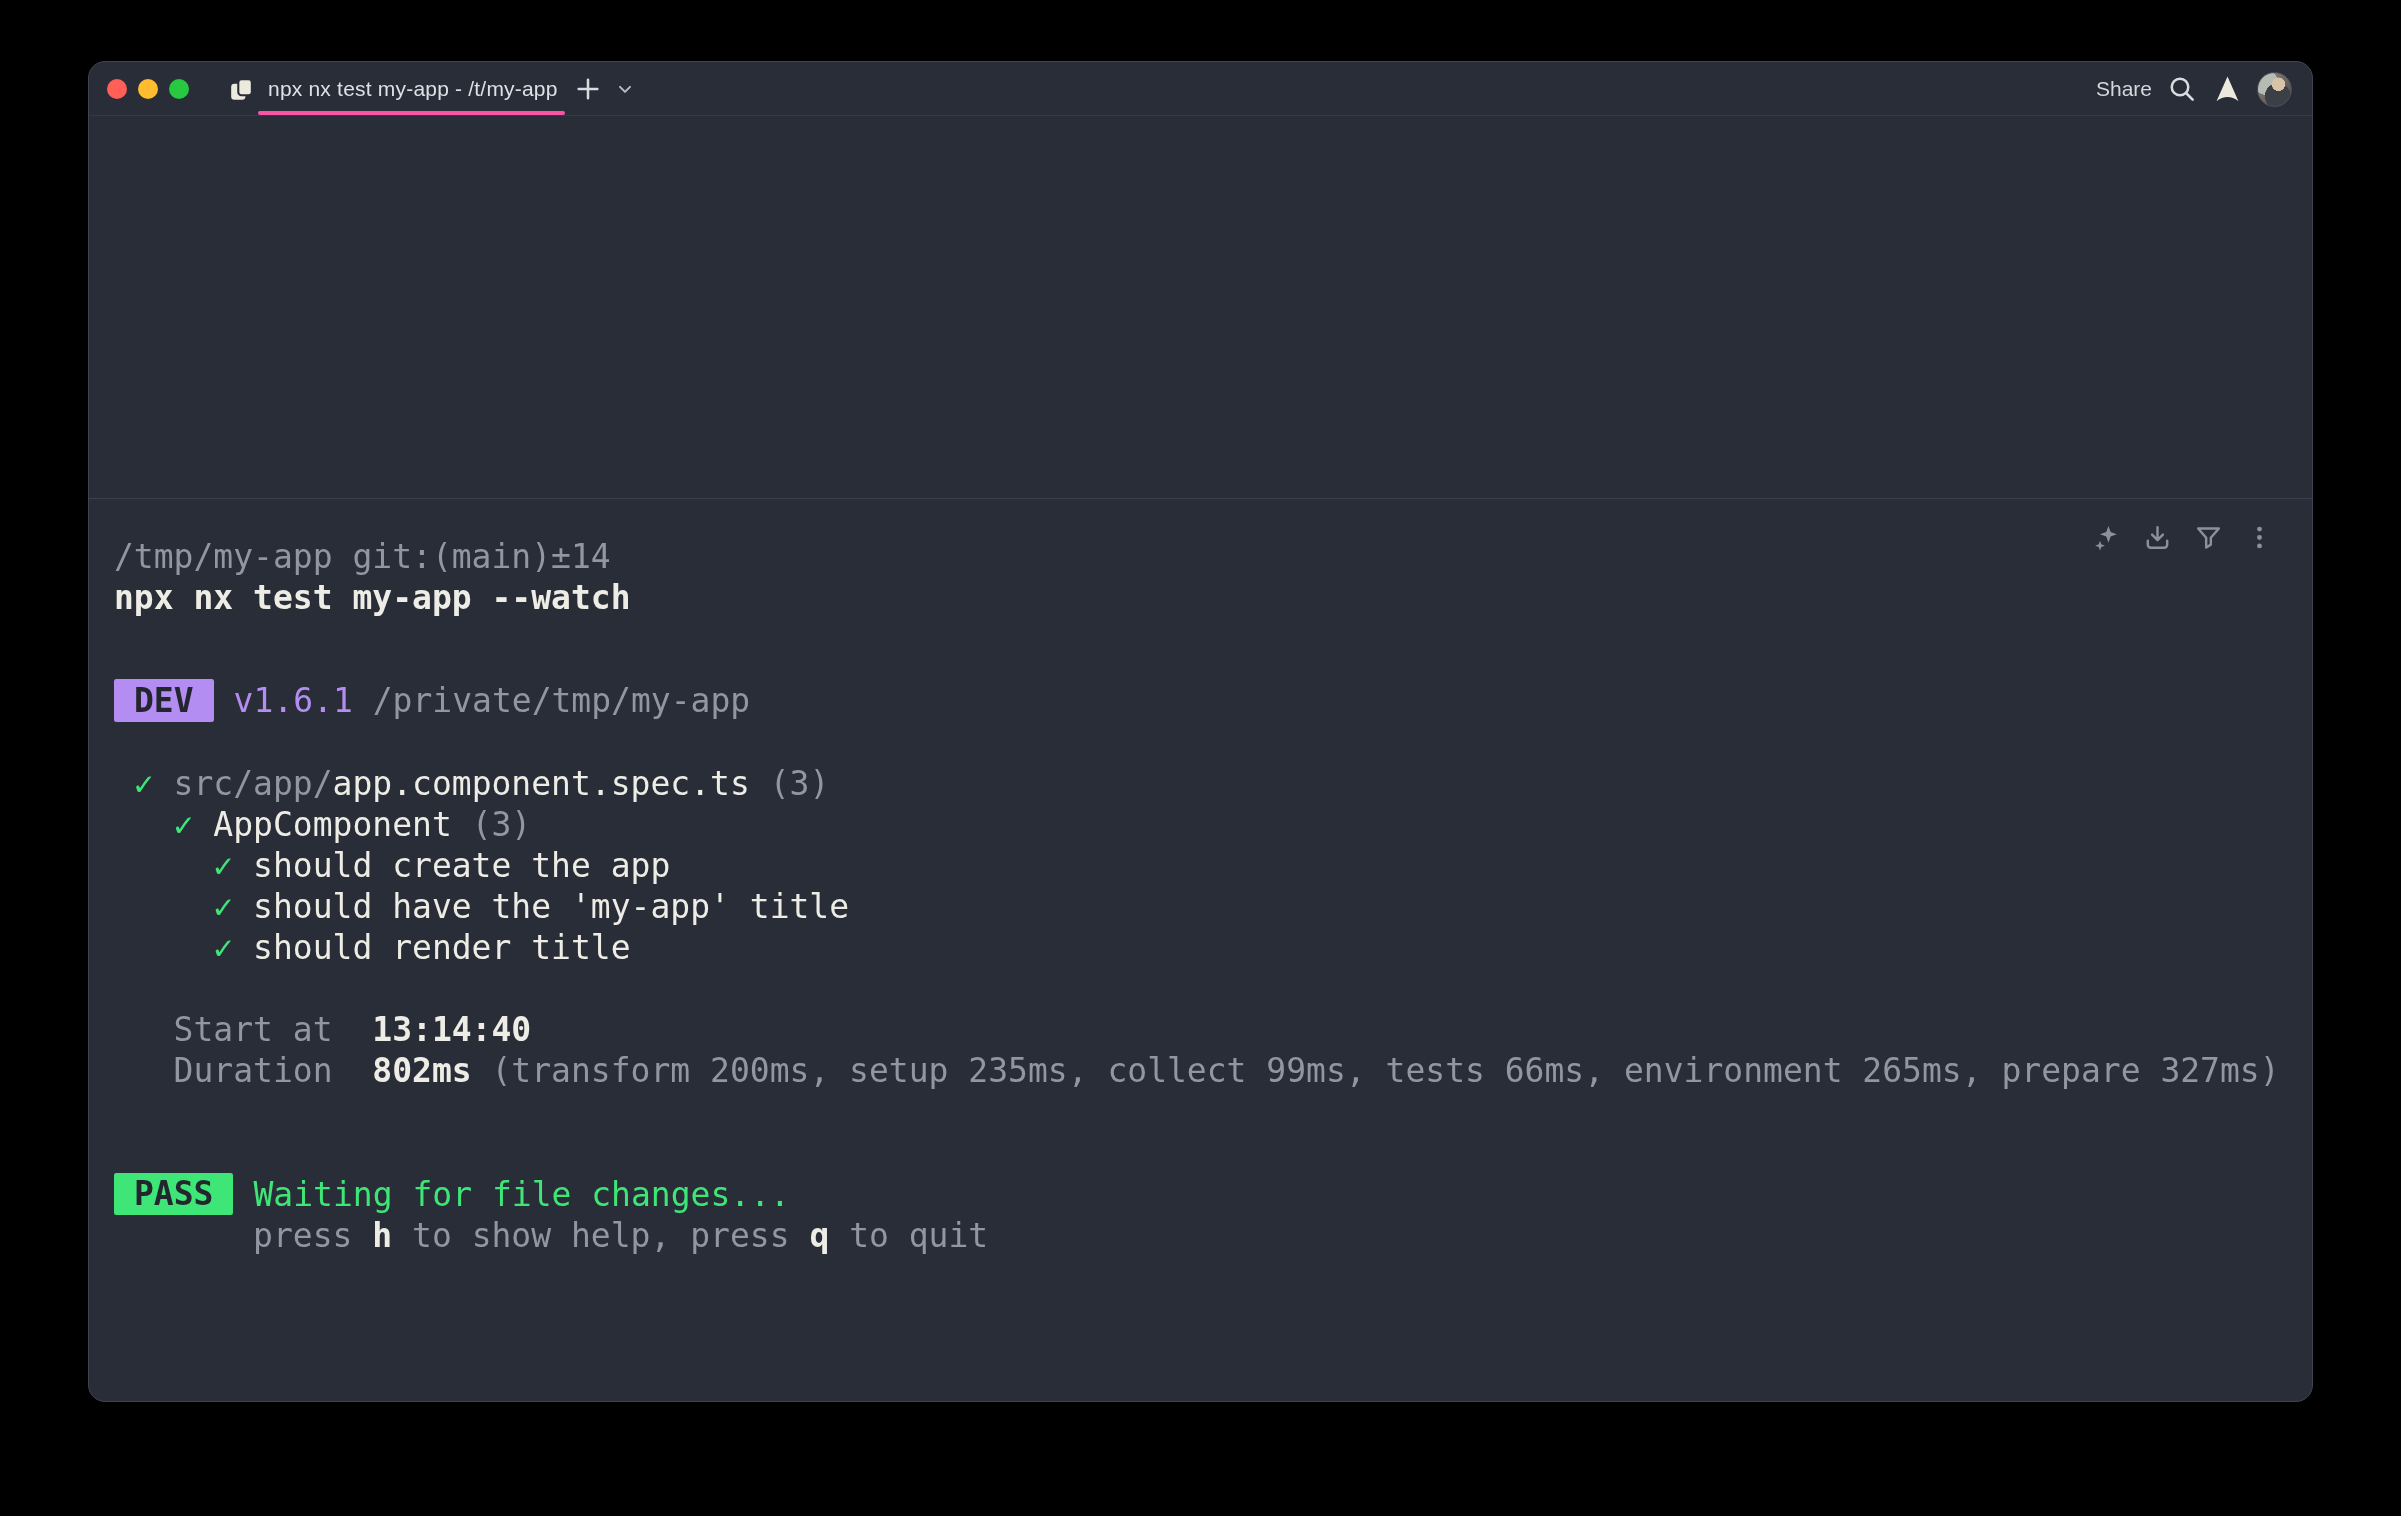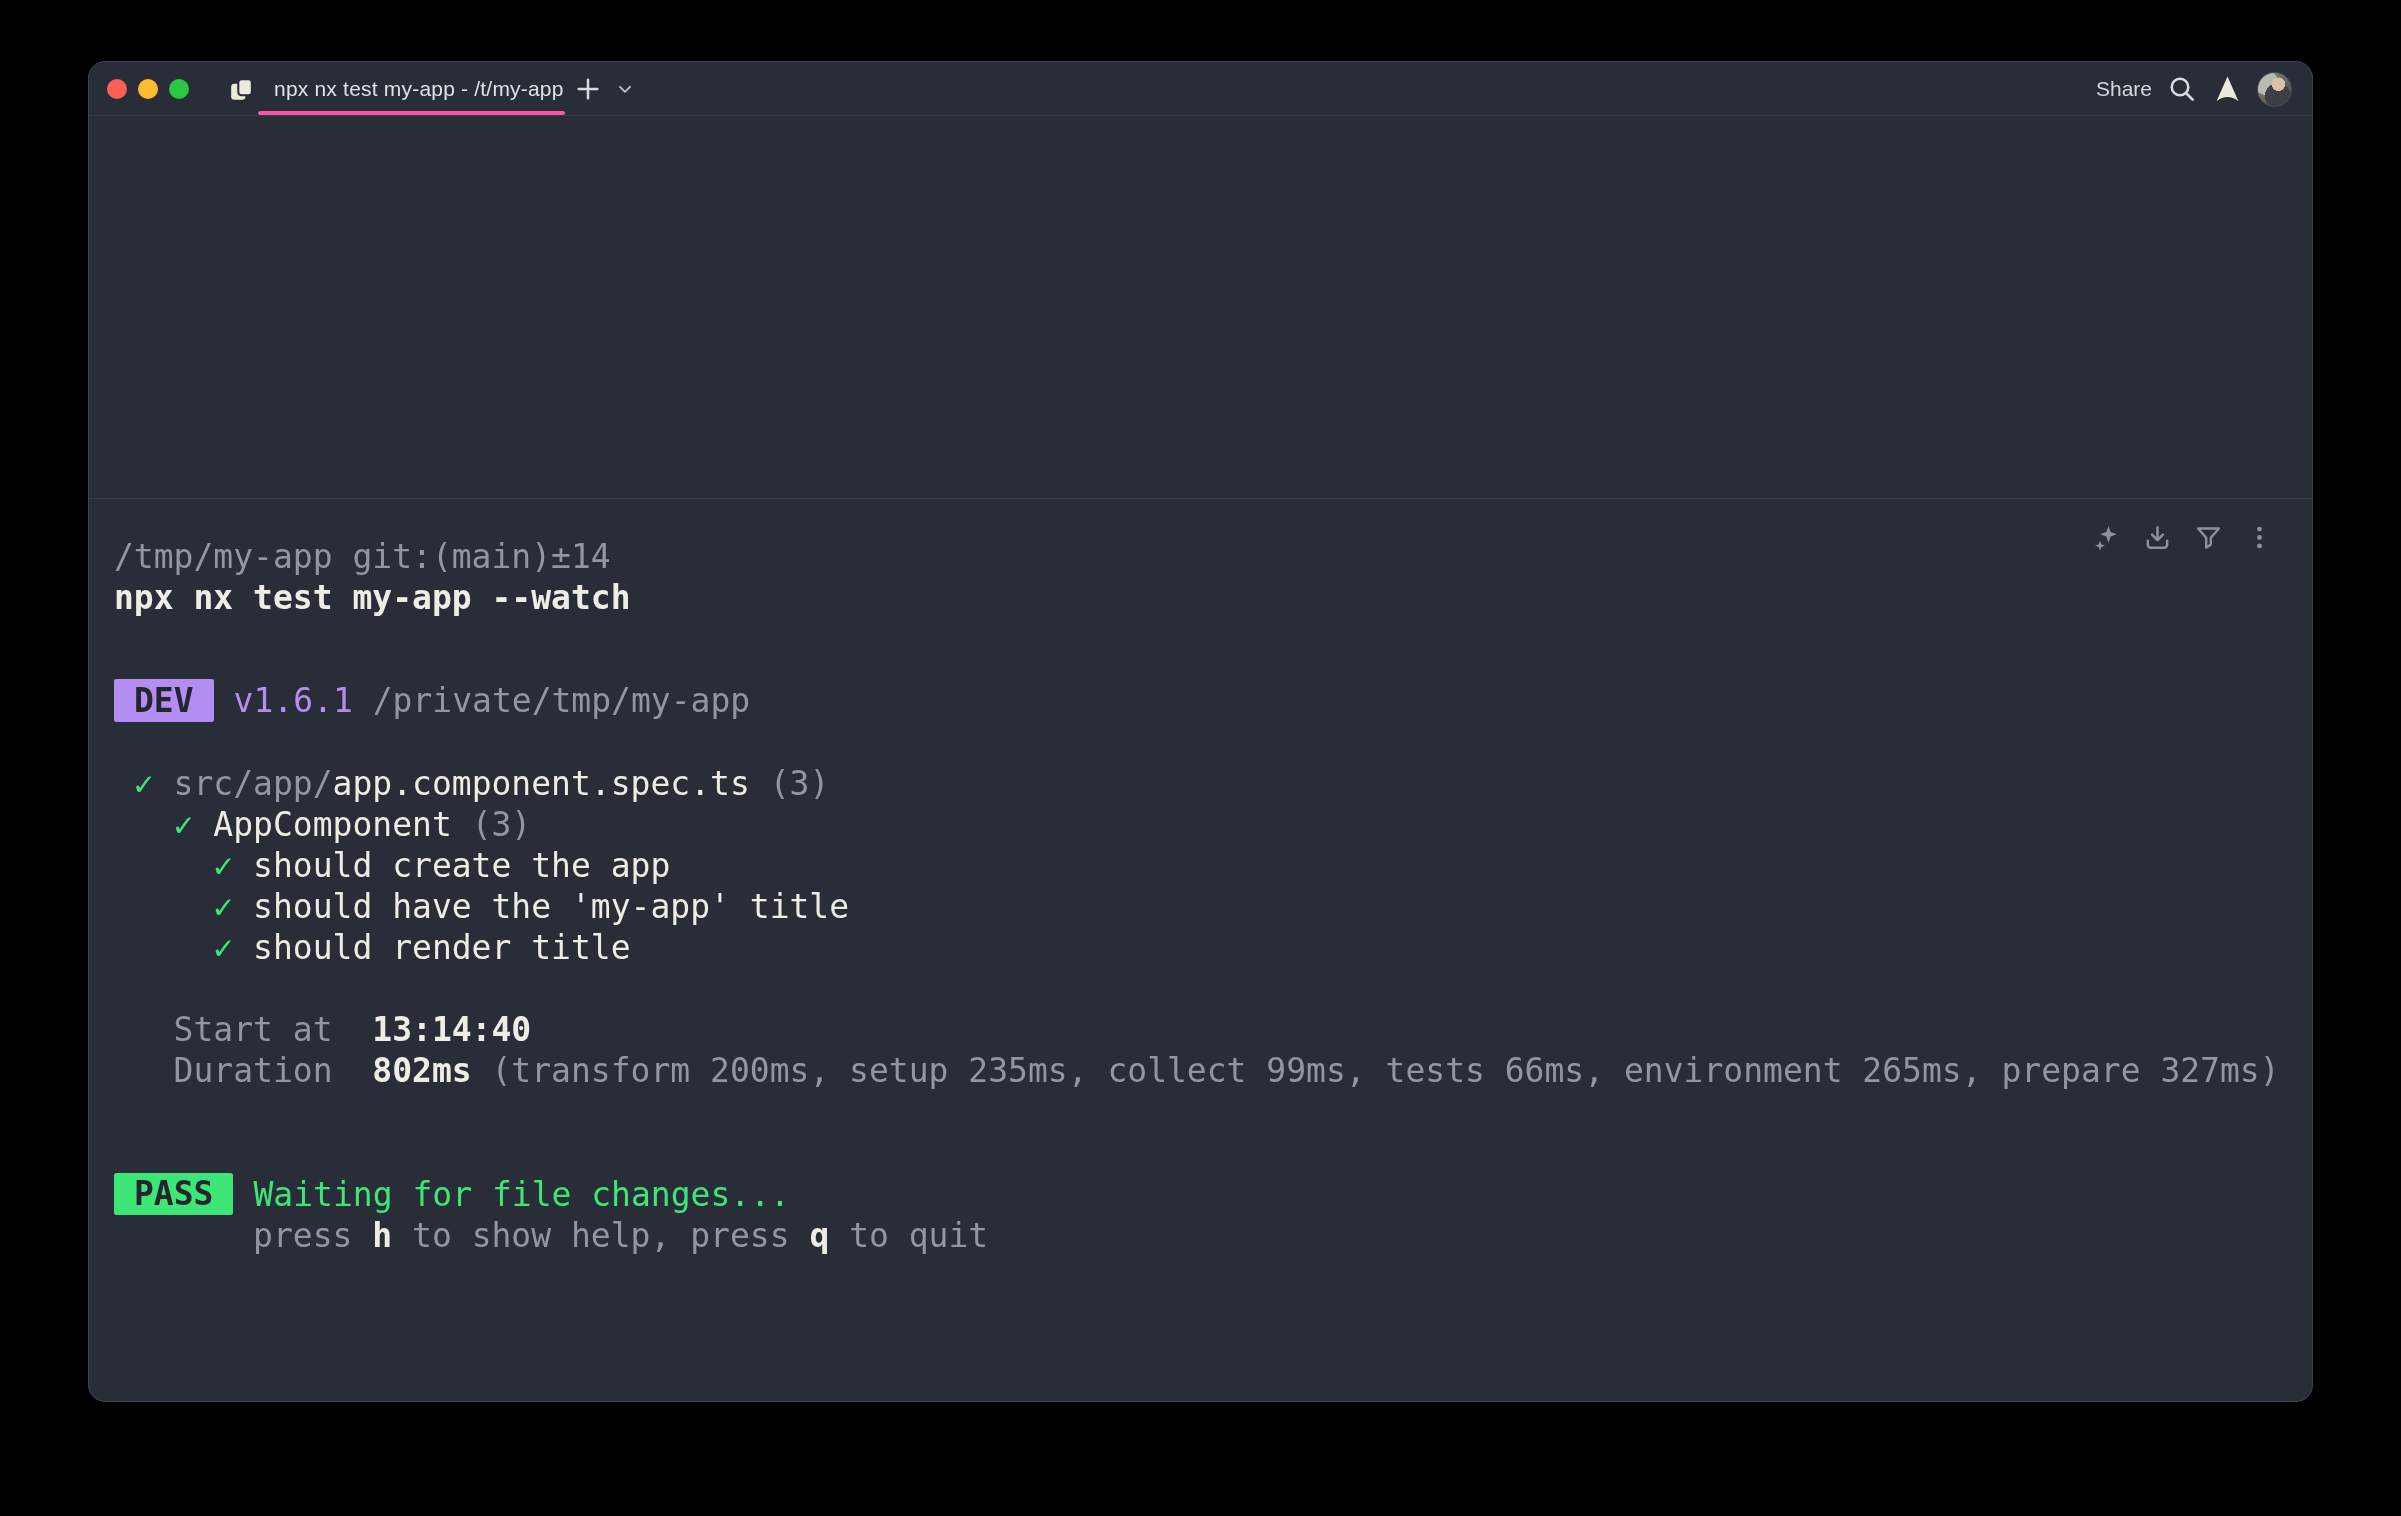--- a/index.html
+++ b/index.html
@@ -16,21 +16,21 @@
     background:var(--window);border:0.8px solid var(--win-border);border-radius:17px;
     box-shadow:0 31px 107px rgba(0,0,0,.75);overflow:hidden;}
 
   
   .titlebar{position:relative;height:54px;border-bottom:0.8px solid var(--titlebar-border);}
   .traffic{position:absolute;top:17px;width:20px;height:20px;border-radius:50%;cursor:pointer;}
   .tl-close{left:18.4px;background:var(--tl-red);}
   .tl-min{left:49px;background:var(--tl-yellow);}
   .tl-zoom{left:80px;background:var(--tl-green);}
 
-  .tab{position:absolute;left:123px;top:0;height:54px;display:flex;align-items:center;gap:17px;padding:0 14px;cursor:pointer;}
+  .tab{position:absolute;left:123px;top:0;height:54px;display:flex;align-items:center;gap:11px;padding:0 14px;cursor:pointer;}
   .tab-label{color:var(--tabtext);font-size:21px;letter-spacing:0.2px;white-space:nowrap;}
   .tab-underline{position:absolute;left:169px;bottom:0;width:307px;height:3.8px;background:var(--pink);border-radius:2.3px;}
 
   .tab-actions{position:absolute;left:483px;top:0;height:54px;display:flex;align-items:center;gap:10.7px;}
   .icon-btn{display:flex;align-items:center;justify-content:center;background:none;border:none;cursor:pointer;padding:0;}
 
   .tb-right{position:absolute;right:20px;top:0;height:54px;display:flex;align-items:center;gap:14px;}
   .share-btn{color:#d4d7dc;font-size:21px;background:none;border:none;cursor:pointer;font-family:"Liberation Sans",sans-serif;}
   .avatar{width:35px;height:35px;border-radius:50%;cursor:pointer;
     background:

